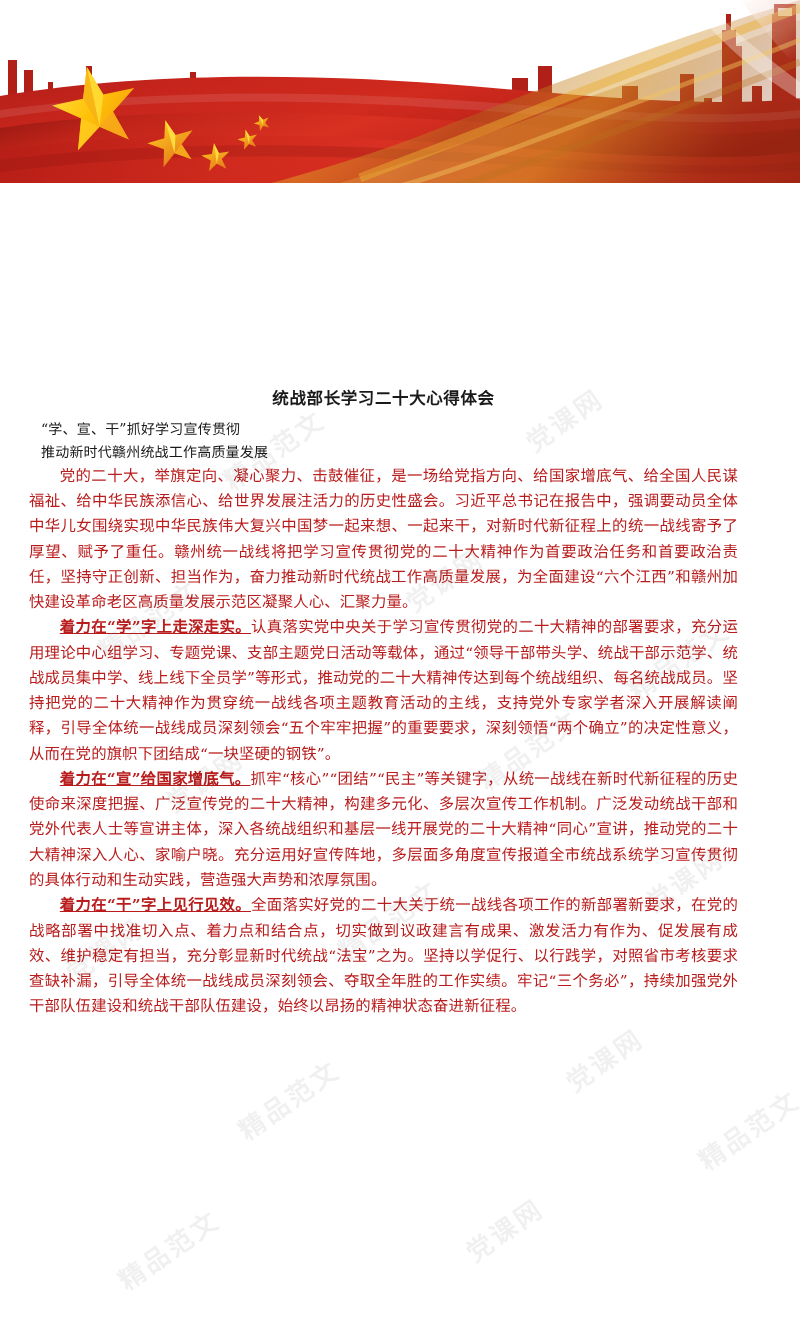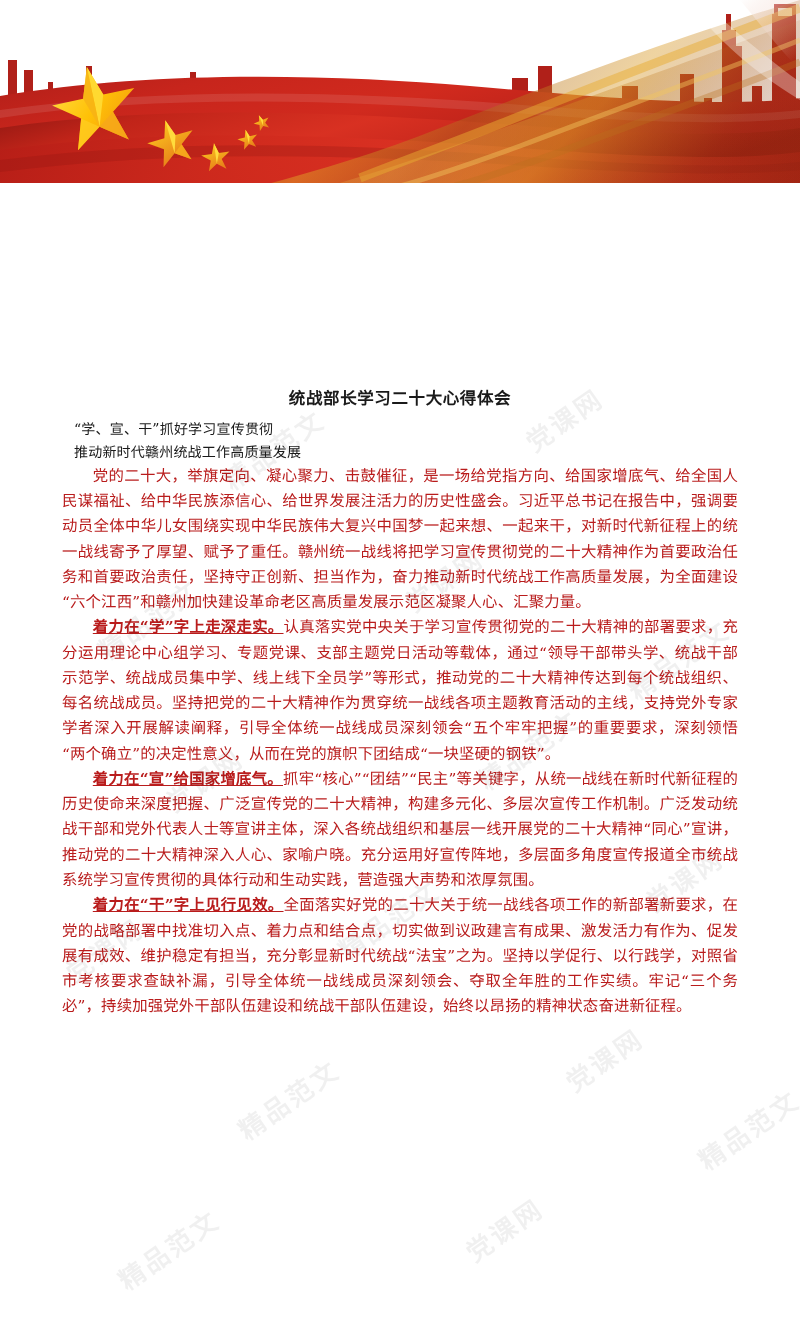--- a/index.html
+++ b/index.html
@@ -15,21 +15,21 @@
   .banner{
     position:absolute;left:0;top:0;width:800px;height:186px;
     overflow:hidden;background:#ffffff;
   }
   .banner svg{position:absolute;left:0;top:0;}
 
   
   .doc{
     position:absolute;left:0;top:186px;width:800px;height:1139px;
     box-sizing:border-box;
-    padding:200px 62px 0 62px;
+    padding:200px 62px 0 29px;
   }
   .doc-title{
     text-align:center;
     font-family:"DejaVu Serif","Liberation Serif",serif;
     font-weight:bold;
     font-size:16.5px;
     letter-spacing:.6px;
     color:#1a1a1a;
     margin:0 0 6px 0;
     line-height:1.6;

